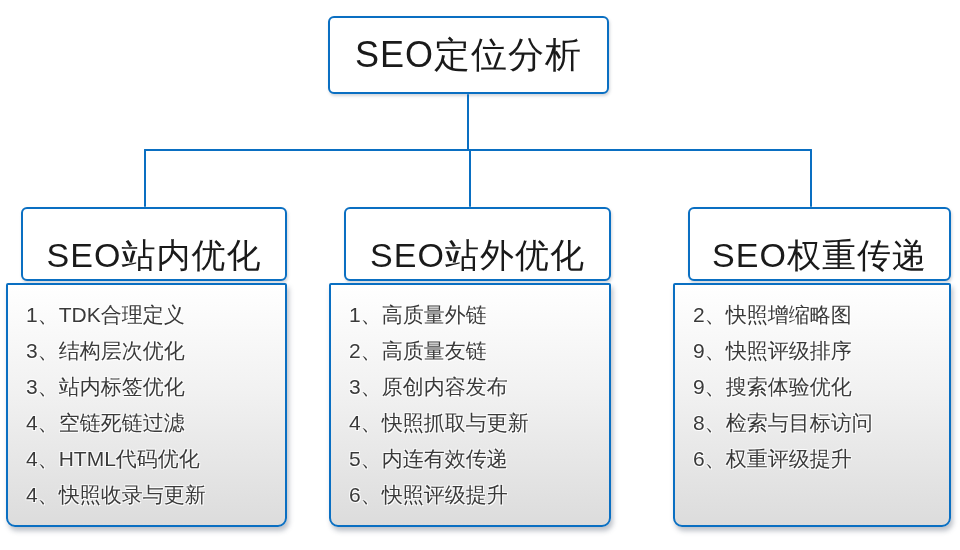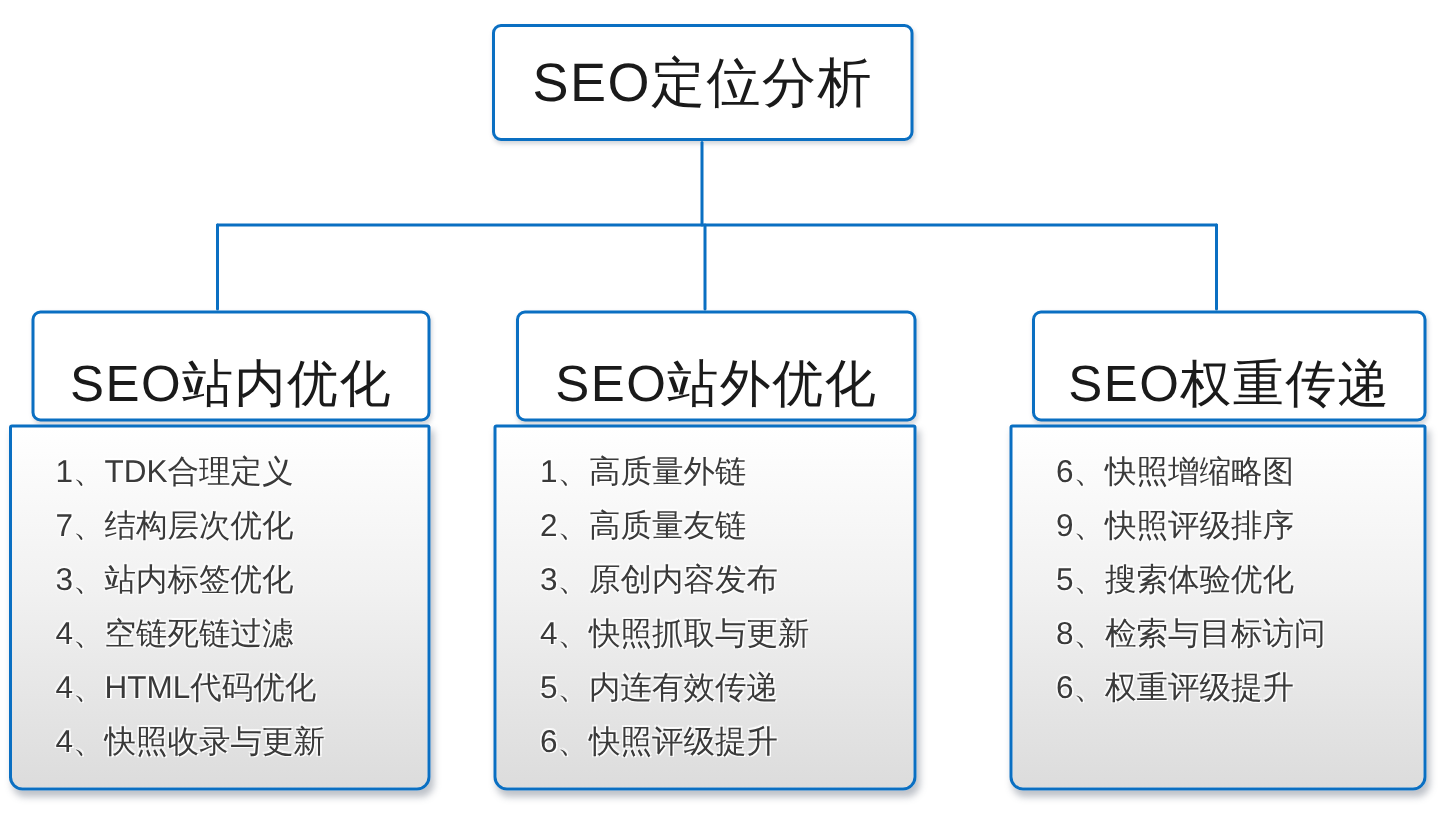--- a/index.html
+++ b/index.html
@@ -68,21 +68,20 @@
     height:36px;
     line-height:36px;
     font-size:21px;
     color:var(--item-text);
     white-space:nowrap;
     text-shadow:
       1px 1px 0 rgba(255,255,255,0.95),
      -1px -1px 0 rgba(255,255,255,0.65),
       1px -1px 0 rgba(255,255,255,0.65),
      -1px 1px 0 rgba(255,255,255,0.65);
-    margin-left: 11px;
   }
 </style>
 </head>
 <body>
 
 <div class="canvas">
 
   <div class="root-box">
     <span>SEO定位分析</span>
   </div>
@@ -92,21 +91,21 @@
   <div class="line v" style="left:144px;top:149px;height:58px"></div>
   <div class="line v" style="left:469px;top:149px;height:58px"></div>
   <div class="line v" style="left:810px;top:149px;height:58px"></div>
 
   <div class="column" style="left:6px;width:281px">
     <div class="col-header">
       <span>SEO站内优化</span>
     </div>
     <div class="col-body">
       <div class="item">1、TDK合理定义</div>
-      <div class="item">7、结构层次优化</div>
+      <div class="item">3、结构层次优化</div>
       <div class="item">3、站内标签优化</div>
       <div class="item">4、空链死链过滤</div>
       <div class="item">4、HTML代码优化</div>
       <div class="item">4、快照收录与更新</div>
     </div>
   </div>
 
   <div class="column" style="left:329px;width:282px">
     <div class="col-header">
       <span>SEO站外优化</span>
@@ -119,21 +118,21 @@
       <div class="item">5、内连有效传递</div>
       <div class="item">6、快照评级提升</div>
     </div>
   </div>
 
   <div class="column" style="left:673px;width:278px">
     <div class="col-header">
       <span>SEO权重传递</span>
     </div>
     <div class="col-body">
-      <div class="item">6、快照增缩略图</div>
+      <div class="item">2、快照增缩略图</div>
       <div class="item">9、快照评级排序</div>
-      <div class="item">5、搜索体验优化</div>
+      <div class="item">9、搜索体验优化</div>
       <div class="item">8、检索与目标访问</div>
       <div class="item">6、权重评级提升</div>
     </div>
   </div>
 
 </div>
 
 </body></html>

